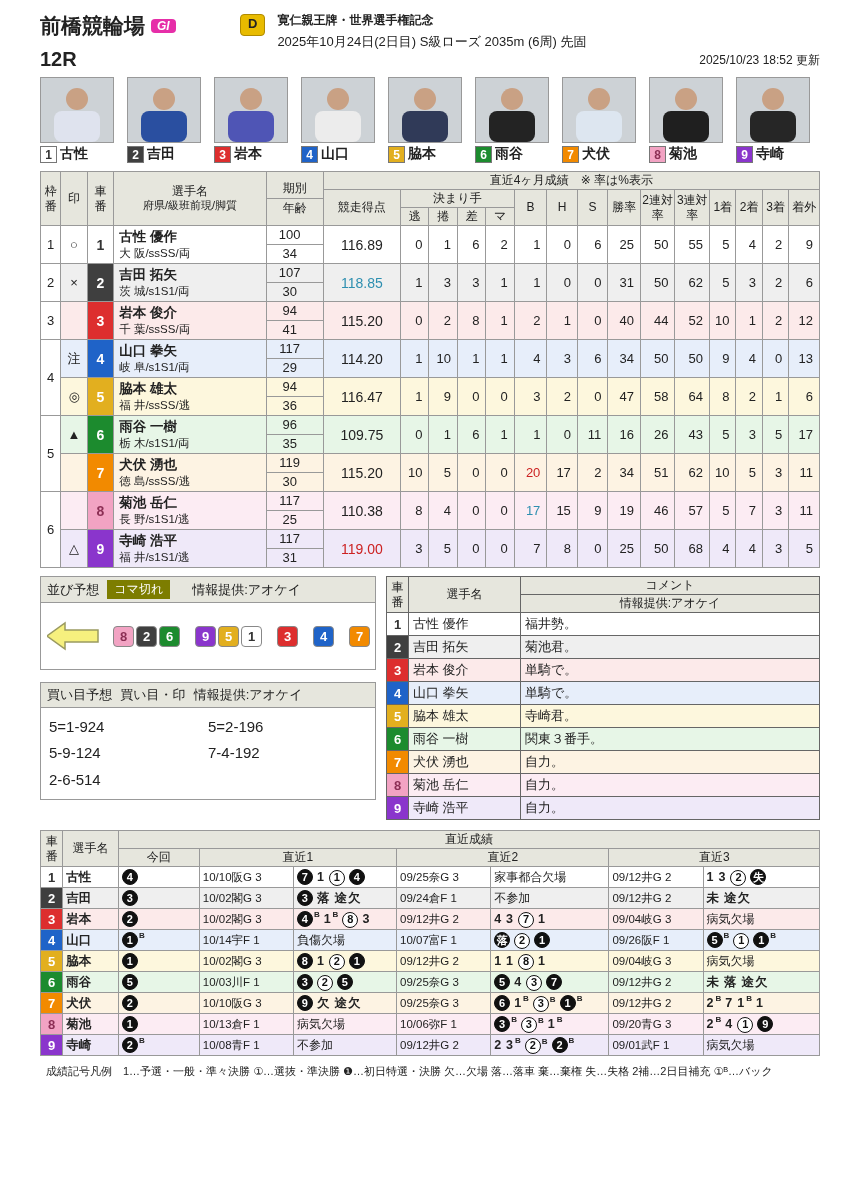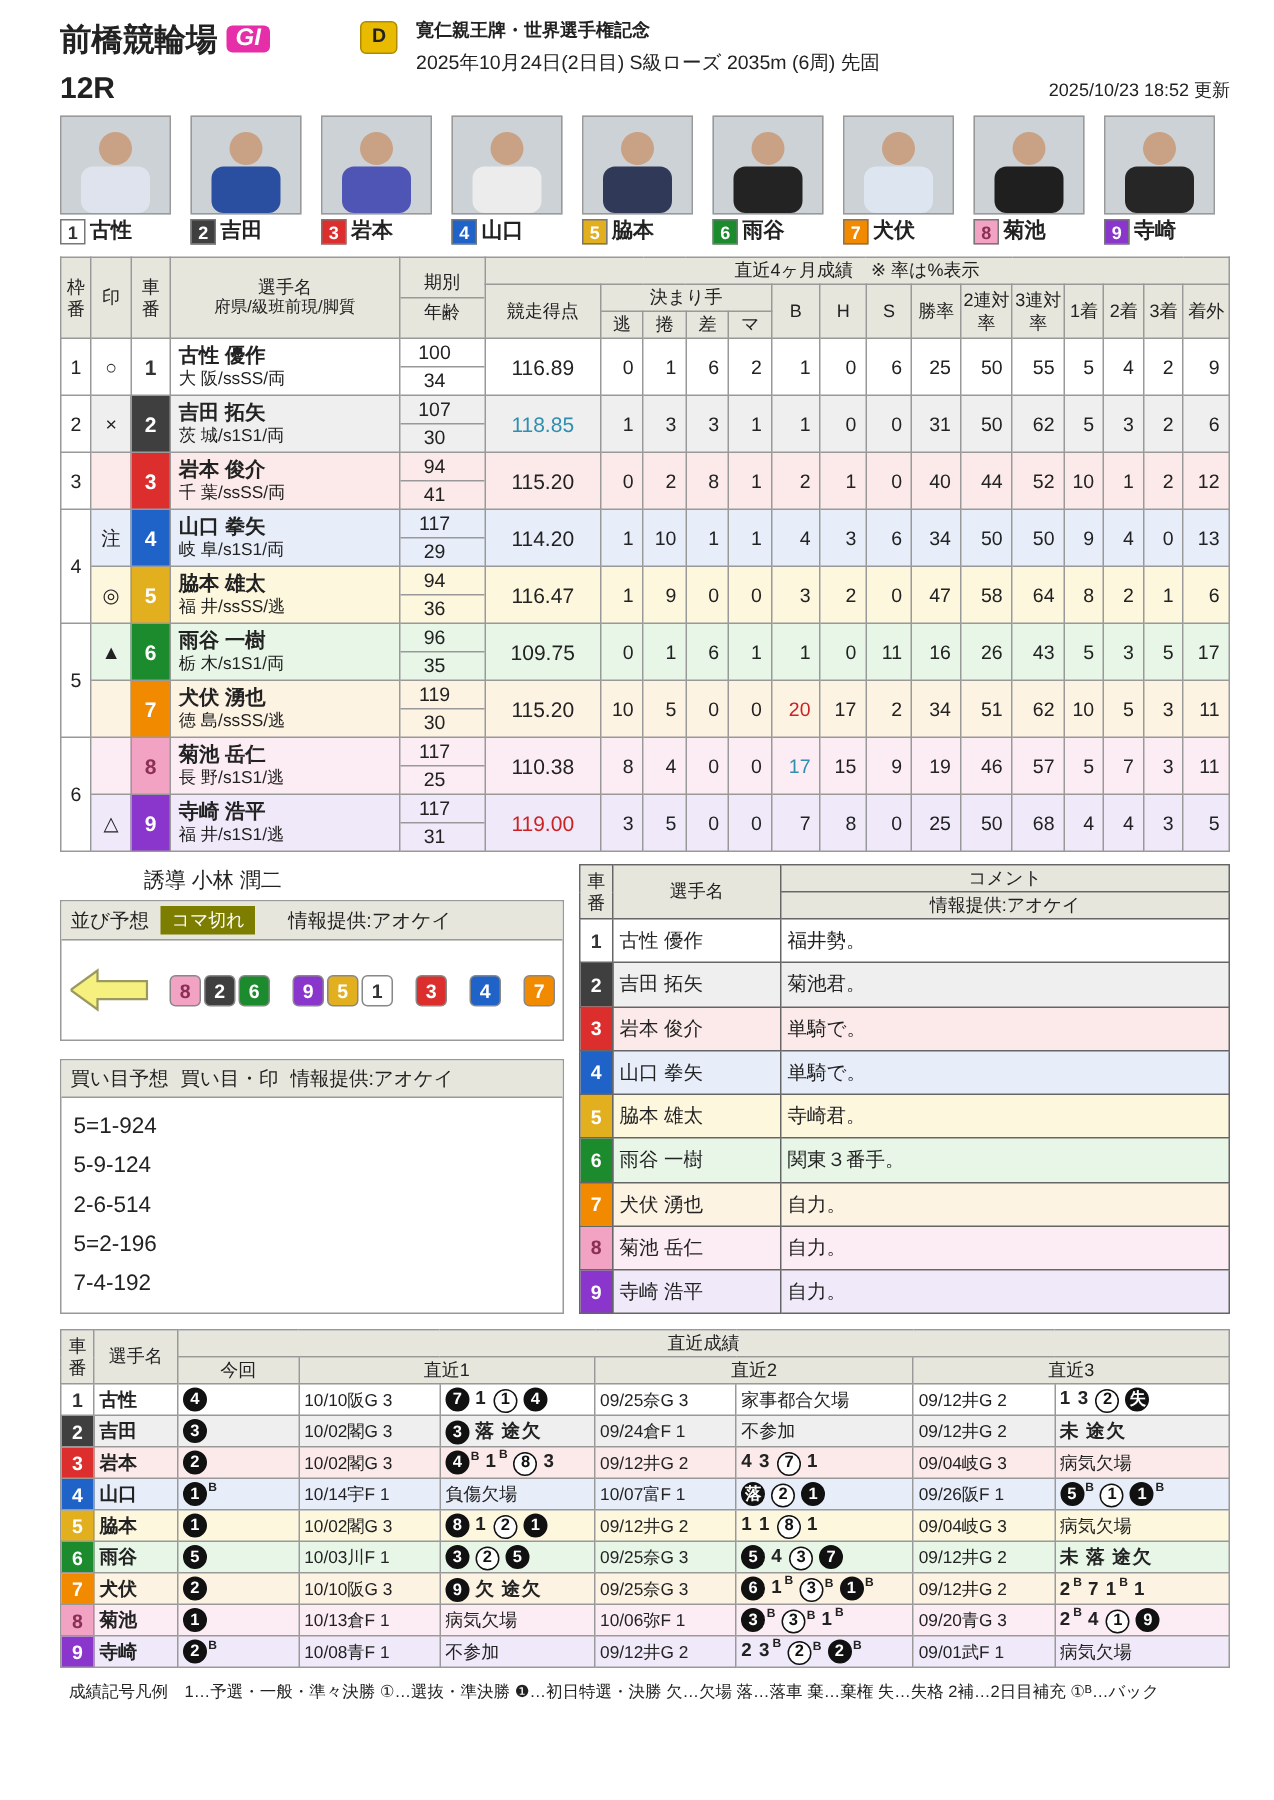--- a/index.html
+++ b/index.html
@@ -4,21 +4,21 @@
 <style>
   * { box-sizing: border-box; margin: 0; padding: 0; }
   body { width: 849px; background: #fff; font-family: "Liberation Sans", "DejaVu Sans", sans-serif; color: #222; }
   .page { width: 780px; margin: 12px 28px 0 40px; }
 
   
   .hdr { display: flex; position: relative; margin-bottom: 6px; }
   .hdr-left { width: 200px; }
   .velo-line { display: flex; align-items: center; gap: 6px; }
   .velo { font-size: 21px; font-weight: bold; text-align: right; }
-  .badge-gi { background: #e62ea8; color: #fff; font-size: 16px; font-weight: bold; font-style: italic; border-radius: 4px; padding: 0 6px; }
+  .badge-gi { background: #e62ea8; color: #fff; font-size: 12px; font-weight: bold; font-style: italic; border-radius: 4px; padding: 0 6px; }
   .race-no { font-size: 20px; font-weight: bold; margin-top: 8px; }
   .hdr-mid { display: flex; gap: 12px; }
   .badge-d { background: #e8bb00; color: #222; border: 1px solid #b08a00; font-size: 13px; font-weight: bold; border-radius: 4px; padding: 1px 7px; height: 22px; margin-top: 2px; }
   .race-title { font-size: 12px; font-weight: bold; }
   .race-sub { font-size: 13px; margin-top: 4px; }
   .updated { position: absolute; right: 0; bottom: 2px; font-size: 12px; }
 
   
   .photos { display: flex; gap: 13px; margin: 4px 0 8px 0; }
   .photo-item { width: 74px; }
@@ -60,21 +60,21 @@
   .yudo { font-size: 14px; margin: 2px 0 4px 56px; }
   .panel { border: 1px solid #999; }
   .panel-hd { background: #e6e6dd; border-bottom: 1px solid #999; font-size: 13px; padding: 3px 6px; display: flex; align-items: center; gap: 8px; }
   .koma-badge { background: #7d7d00; color: #fff; font-size: 12px; padding: 1px 7px; }
   .provider { margin-left: 14px; }
   .narabi-body { min-height: 66px; padding: 14px 6px; display: flex; align-items: center; }
   .arrow-icon { margin-right: 14px; flex: none; }
   .n-group { display: flex; gap: 2px; margin-right: 15px; }
   .chip { width: 21px; height: 21px; line-height: 19px; text-align: center; font-size: 13px; font-weight: bold; border: 1px solid #888; border-radius: 4px; }
   .bets { margin-top: 12px; }
-  .bets-body { padding: 6px 8px; min-height: 88px; display: flex; flex-direction: column; }
+  .bets-body { padding: 6px 8px; min-height: 88px; display: flex; }
   .bet-col { width: 50%; font-size: 15px; line-height: 1.75; }
 
   
   .cmt-tbl { width: 434px; font-size: 13px; }
   .cmt-tbl th, .cmt-tbl td { border-color: #666; }
   .cmt-tbl td { padding: 1px 4px; height: 23px; }
   .cmt-car { text-align: center; font-weight: bold; font-size: 13px; padding: 1px !important; }
   .cmt-hd2 { font-size: 12px; }
 
   
@@ -524,21 +524,20 @@
           <td class="num-cell">4</td>
           <td class="num-cell">4</td>
           <td class="num-cell">3</td>
           <td class="num-cell">5</td>
         </tr>
       </tbody>
   </table>
 
   <div class="middle">
     <div class="mid-left">
-      <div class="yudo">誘導 小林  潤二</div>
 
       <div class="panel">
         <div class="panel-hd">
           <span>並び予想</span>
           <span class="koma-badge">コマ切れ</span>
           <span class="provider">情報提供:アオケイ</span>
         </div>
         <div class="narabi-body">
           <svg class="arrow-icon" width="52" height="30" viewBox="0 0 52 30">
             <polygon points="0,15 18,2 18,9 51,9 51,21 18,21 18,28" fill="#f6f07e" stroke="#9a9a60" stroke-width="1.5"></polygon>

